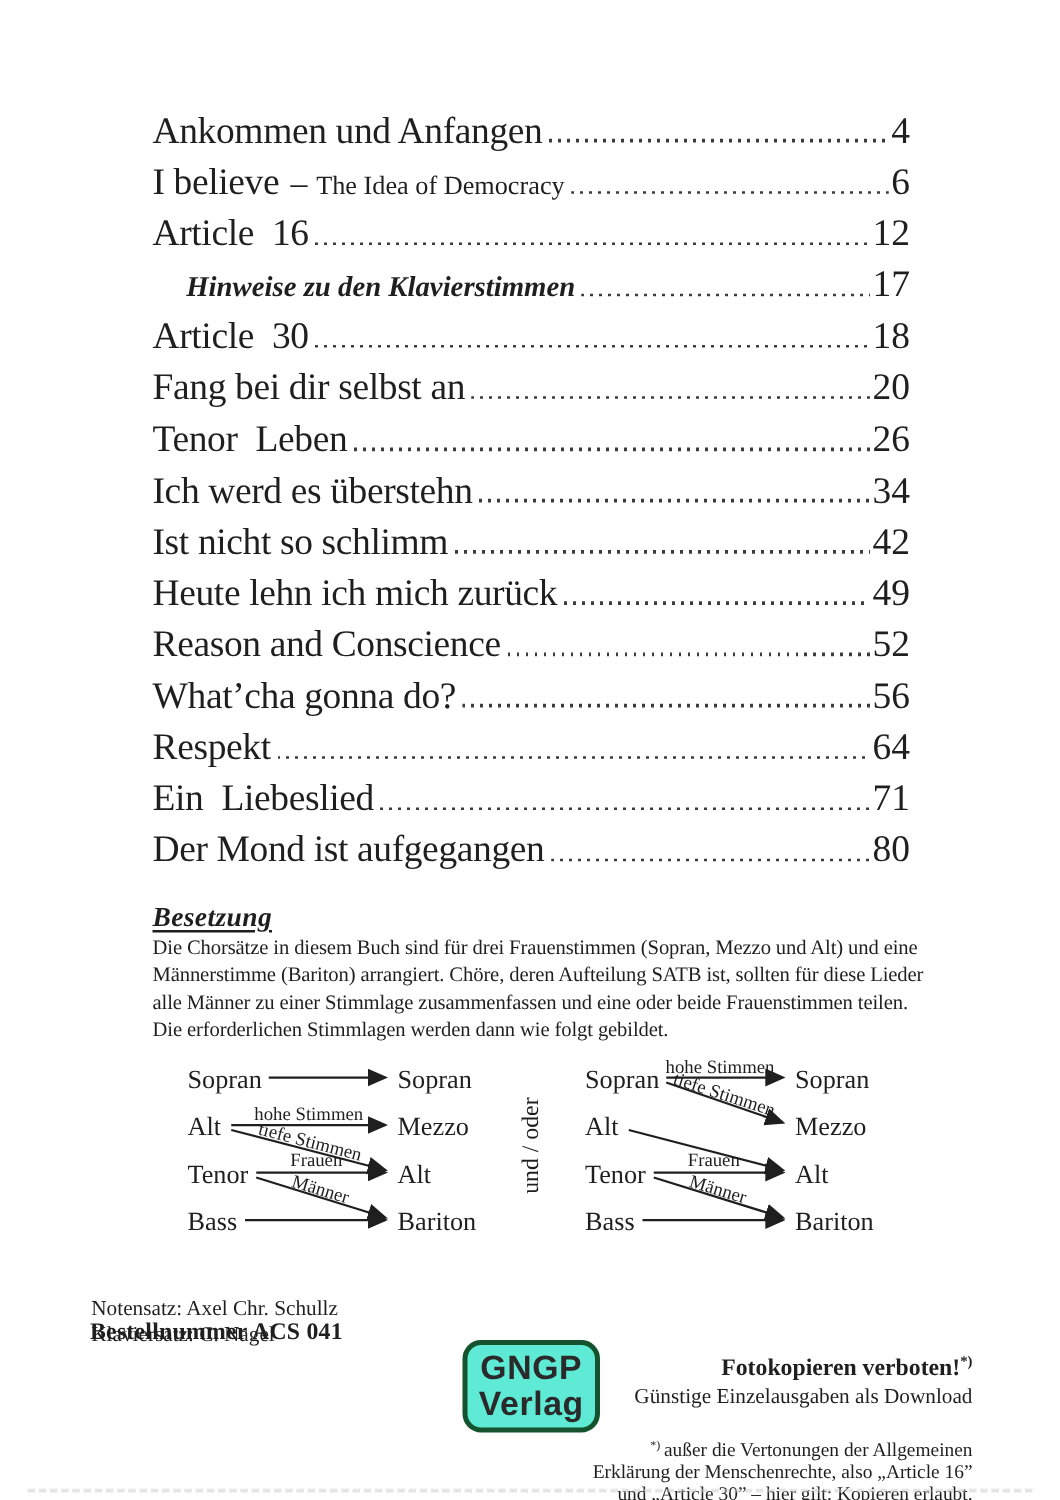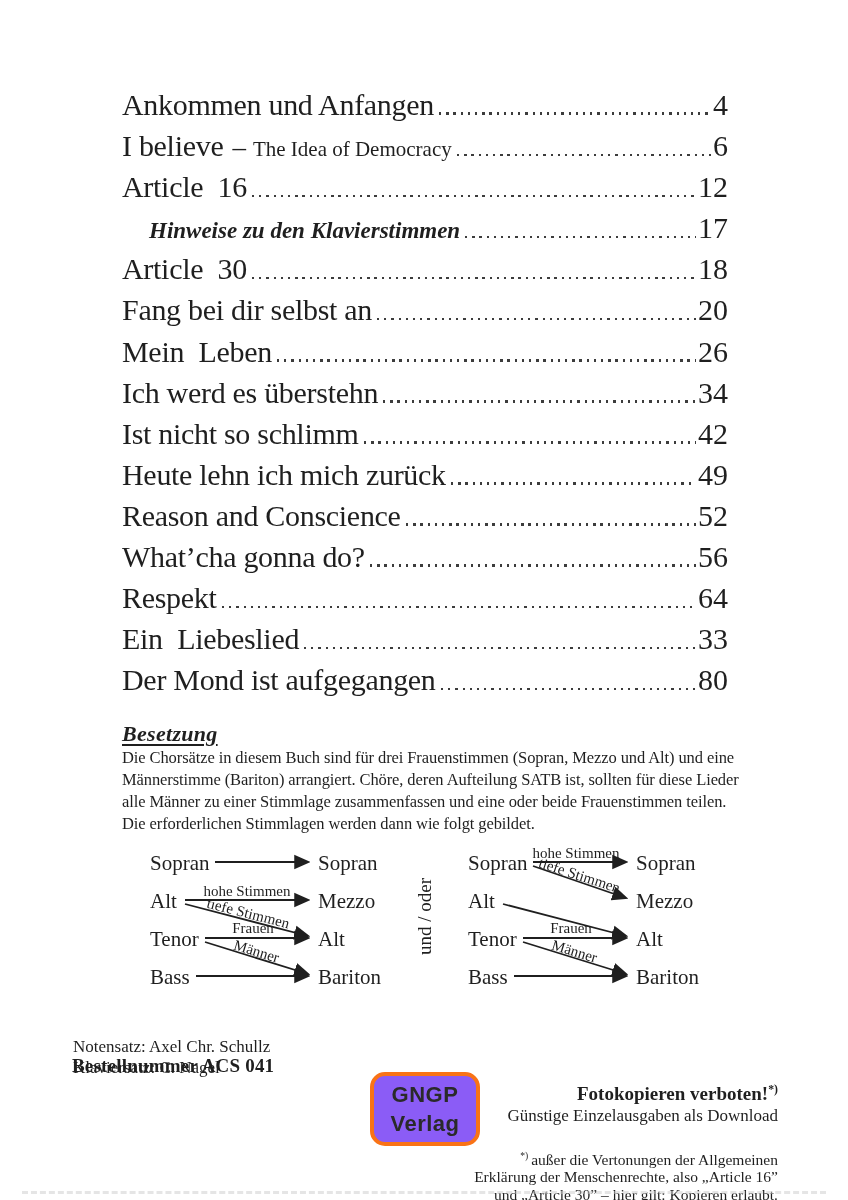--- a/index.html
+++ b/index.html
@@ -50,25 +50,25 @@
     font-size:19px; text-align:center; white-space:nowrap;
   }
 
   
   .credits { position:absolute; left:73px; top:1036px; font-size:17px; line-height:21px; }
   .bestell { position:absolute; left:72px; top:1055px; font-size:19px; font-weight:bold; letter-spacing:0.2px; }
 
   .logo {
     position:absolute; left:370px; top:1072px;
     width:102px; height:66px;
-    border:4px solid #f97316; border-radius:15px;
+    border:4px solid #14532d; border-radius:15px;
     display:flex; flex-direction:column; justify-content:center; align-items:center;
     font-family:"Liberation Sans", sans-serif; font-weight:bold;
-    font-size:22px; line-height:29px; color:#2a2a2a; letter-spacing:0.5px;
-    background:#8b5cf6;
+    font-size:27px; line-height:29px; color:#2a2a2a; letter-spacing:0.5px;
+    background:#5eead4;
   }
 
   .copy-notice { position:absolute; right:70px; top:1030px; width:340px; text-align:right; }
   .cn-head { font-size:19px; font-weight:bold; line-height:23px;margin-top:48px; }
   .cn-mid  { font-size:17px; line-height:21.5px; }
   .cn-small{ font-size:15.5px; line-height:17.5px; }
   .cn-small-first { margin-top:20px; }
   sup { font-size:62%; vertical-align:super; }
   .cn-small sup { margin-right:3px; }
 
@@ -109,21 +109,21 @@
       <span class="tt">Article  30</span>
       <span class="leader"></span>
       <span class="pg">18</span>
     </div>
     <div class="toc-row">
       <span class="tt">Fang bei dir selbst an</span>
       <span class="leader"></span>
       <span class="pg">20</span>
     </div>
     <div class="toc-row">
-      <span class="tt">Mein  Leben</span>
+      <span class="tt">Tenor  Leben</span>
       <span class="leader"></span>
       <span class="pg">26</span>
     </div>
     <div class="toc-row">
       <span class="tt">Ich werd es überstehn</span>
       <span class="leader"></span>
       <span class="pg">34</span>
     </div>
     <div class="toc-row">
       <span class="tt">Ist nicht so schlimm</span>
@@ -146,21 +146,21 @@
       <span class="pg">56</span>
     </div>
     <div class="toc-row">
       <span class="tt">Respekt</span>
       <span class="leader"></span>
       <span class="pg">64</span>
     </div>
     <div class="toc-row">
       <span class="tt">Ein  Liebeslied</span>
       <span class="leader"></span>
-      <span class="pg">33</span>
+      <span class="pg">71</span>
     </div>
     <div class="toc-row">
       <span class="tt">Der Mond ist aufgegangen</span>
       <span class="leader"></span>
       <span class="pg">80</span>
     </div>
   </div>
 
   <div class="bes-heading">Besetzung</div>
   <div class="bes-para">

